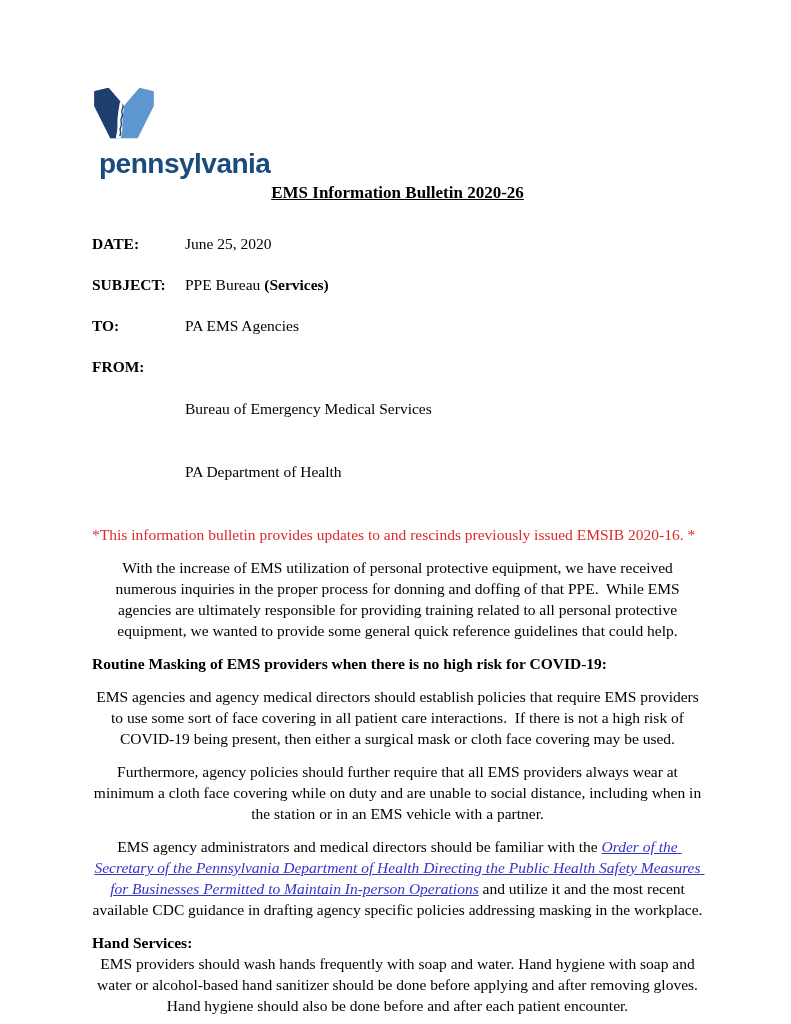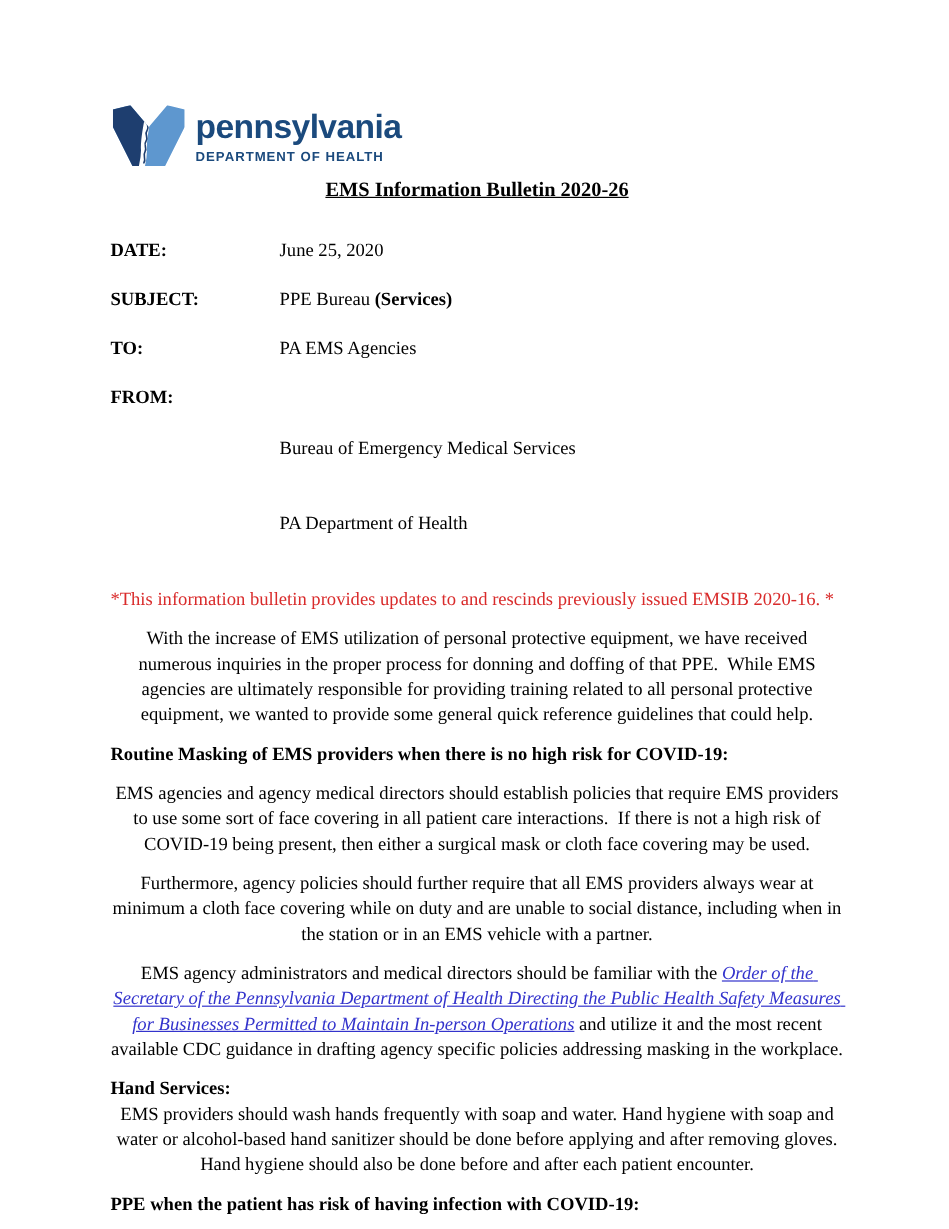--- a/index.html
+++ b/index.html
@@ -13,20 +13,21 @@
     font-size: 15.5px;
     line-height: 21px;
     color: #000000;
     box-sizing: border-box;
     padding: 84px 88px 0 92px;
   }
   
   .logo-row {
     display: flex;
     align-items: flex-start;
+    flex-direction: column;
   }
   .keystone { width: 64px; height: 58px; flex: 0 0 auto; }
   .logo-text {
     margin-left: 7px;
     font-family: "Liberation Sans", sans-serif;
     color: #1b4a7d;
     padding-top: 9px;
   }
   .logo-brand {
     font-size: 28px;
@@ -43,21 +44,21 @@
   
   .doc-title {
     text-align: center;
     font-weight: bold;
     font-size: 17px;
     text-decoration: underline;
     margin-top: 5px;
   }
   
   .memo { margin-top: 30px; }
-  .memo-row { display: flex; margin-bottom: 20px; gap: 48px; }
+  .memo-row { display: flex; margin-bottom: 20px; }
   .memo-row:last-child { margin-bottom: 0; }
   .memo-label { width: 93px; flex: 0 0 auto; font-weight: bold; }
   .memo-value { white-space: pre-wrap; font-family: Liberation Serif, serif; }
   .bold { font-weight: bold; }
   
   .notice {
     margin-top: 0;
     color: #d92b2b;
     white-space: pre-wrap;
   }
@@ -85,21 +86,20 @@
       </defs>
       <g clip-path="url(#kclip)">
         <rect x="0" y="0" width="70" height="64" fill="#5e97cf"></rect>
         <path d="M0,0 H37 C32,18 29,34 30,44 C30.5,52 28,58 27,64 H0 Z" fill="#1e3e6f"></path>
         <path d="M37,2 C33,20 30,34 30.5,44 C31,52 29,58 28,63" stroke="#ffffff" stroke-width="5.5" fill="none"></path>
         <path d="M35,7 C32,11 37,13 34.5,17 C31.5,21 36,23 33.5,27 C30.5,31 35,33 32.5,37 C29.5,41 34,43 31.5,47 C29,51 33,53 30.5,57" stroke="#1e3e6f" stroke-width="1.5" fill="none" stroke-linecap="round"></path>
       </g>
     </svg>
     <div class="logo-text">
       <div class="logo-brand">pennsylvania</div>
-      <div class="logo-sub">DEPARTMENT OF HEALTH</div>
     </div>
   </div>
 
   <div class="doc-title">EMS Information Bulletin 2020-26</div>
 
   <div class="memo">
     <div class="memo-row">
       <div class="memo-label">DATE:</div>
       <div class="memo-value">June 25, 2020</div>
     </div>

